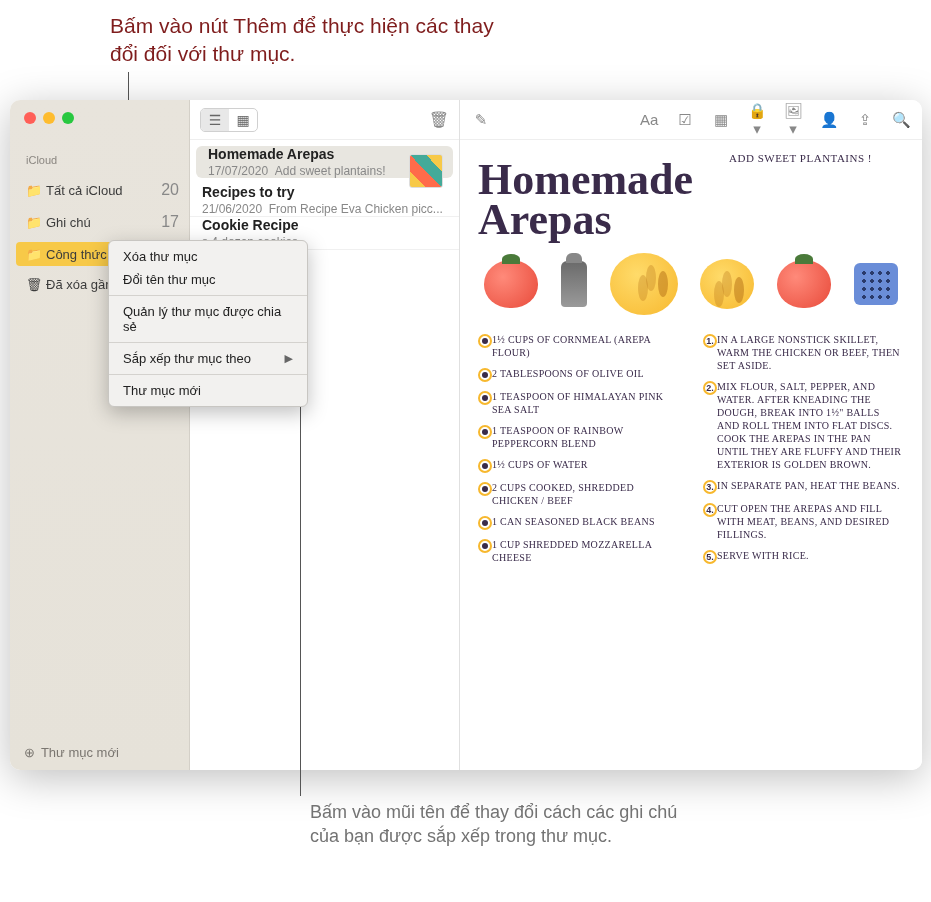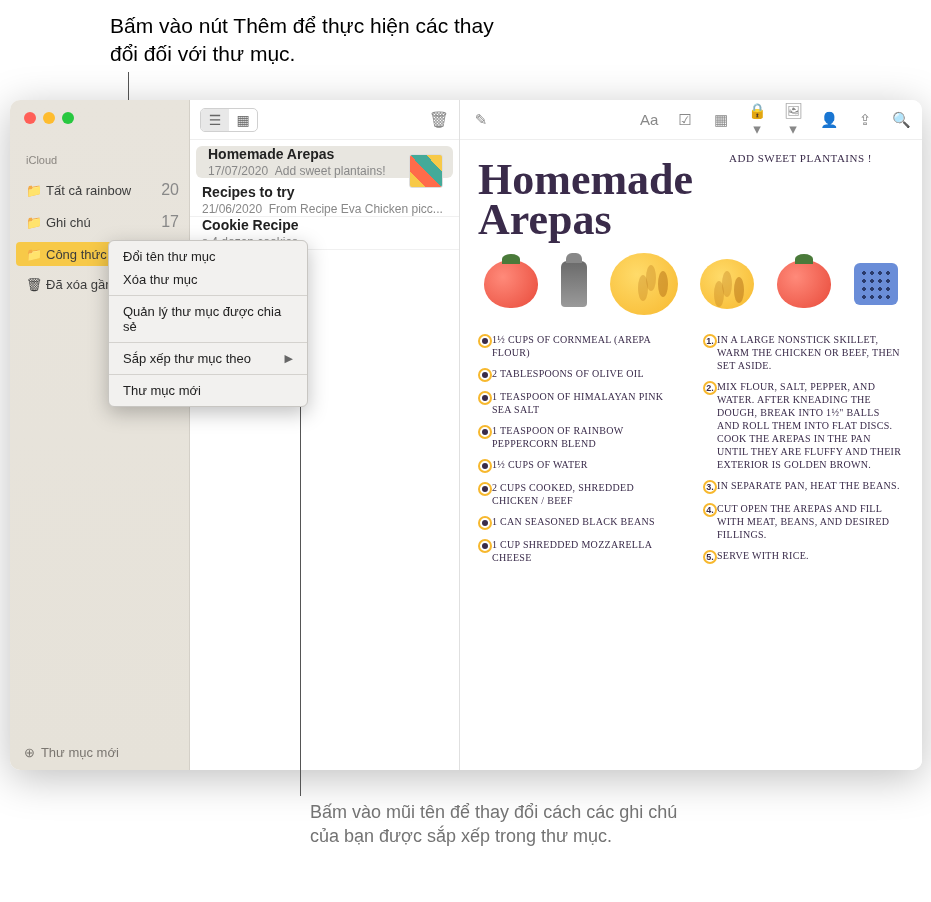--- a/index.html
+++ b/index.html
@@ -1,18 +1,18 @@
 <!DOCTYPE html>
 <html><head>
 <meta charset="utf-8">
 <style>
 * { margin: 0; padding: 0; box-sizing: border-box; }
 body { font-family: -apple-system, BlinkMacSystemFont, "Helvetica Neue", sans-serif; background: #fff; width: 931px; height: 902px; position: relative; }
 
-.callout-top { position: absolute; left: 110px; top: 12px; font-size: 21px; line-height: 1.35; color: #000000; width: 400px; }
+.callout-top { position: absolute; left: 110px; top: 12px; font-size: 21px; line-height: 1.35; color: #7f1d1d; width: 400px; }
 .callout-bottom { position: absolute; left: 310px; top: 800px; font-size: 18px; line-height: 1.35; color: #737373; width: 400px; }
 .callout-line-top { position: absolute; left: 128px; top: 72px; width: 1px; height: 148px; background: #555; }
 .callout-line-bottom { position: absolute; left: 300px; top: 348px; width: 1px; height: 448px; background: #555; }
 
 .window { position: absolute; left: 10px; top: 100px; width: 912px; height: 670px; border-radius: 10px; background: #fff; box-shadow: 0 8px 40px rgba(0,0,0,0.25); overflow: hidden; display: flex; }
 
 .sidebar { width: 180px; background: linear-gradient(#e8e4dc, #e6e2d9); display: flex; flex-direction: column; border-right: 1px solid #d4d0c8; gap: 8px; }
 .traffic { display: flex; gap: 7px; padding: 12px 0 0 14px; height: 40px; }
 .dot { width: 12px; height: 12px; border-radius: 50%; }
 .dot.r { background: #ff5f57; } .dot.y { background: #febc2e; } .dot.g { background: #28c840; }
@@ -83,21 +83,21 @@
   <div class="sidebar">
     <div class="traffic">
       <div class="dot r"></div>
       <div class="dot y"></div>
       <div class="dot g"></div>
     </div>
     <div class="side-section">iCloud</div>
 
     <div class="side-item">
       <span class="folder-icon">📁</span>
-      <span>Tất cả rainbow</span>
+      <span>Tất cả iCloud</span>
       <span class="count">20</span>
     </div>
     <div class="side-item">
       <span class="folder-icon">📁</span>
       <span>Ghi chú</span>
       <span class="count">17</span>
     </div>
     <div class="side-item selected">
       <span class="folder-icon">📁</span>
       <span>Công thức</span>
@@ -230,22 +230,22 @@
               <span class="bullet">5.</span>
               <span class="hand-text">Serve with rice.</span>
             </div>
         </div>
       </div>
     </div>
   </div>
 </div>
 
 <div class="context-menu">
+  <div class="menu-item">Xóa thư mục</div>
   <div class="menu-item">Đổi tên thư mục</div>
-  <div class="menu-item">Xóa thư mục</div>
   <div class="menu-sep"></div>
   <div class="menu-item">Quản lý thư mục được chia sẻ</div>
   <div class="menu-sep"></div>
   <div class="menu-item">
       <span>Sắp xếp thư mục theo</span>
       <span class="chev">▶</span>
     </div>
   <div class="menu-sep"></div>
   <div class="menu-item">Thư mục mới</div>
 </div>

